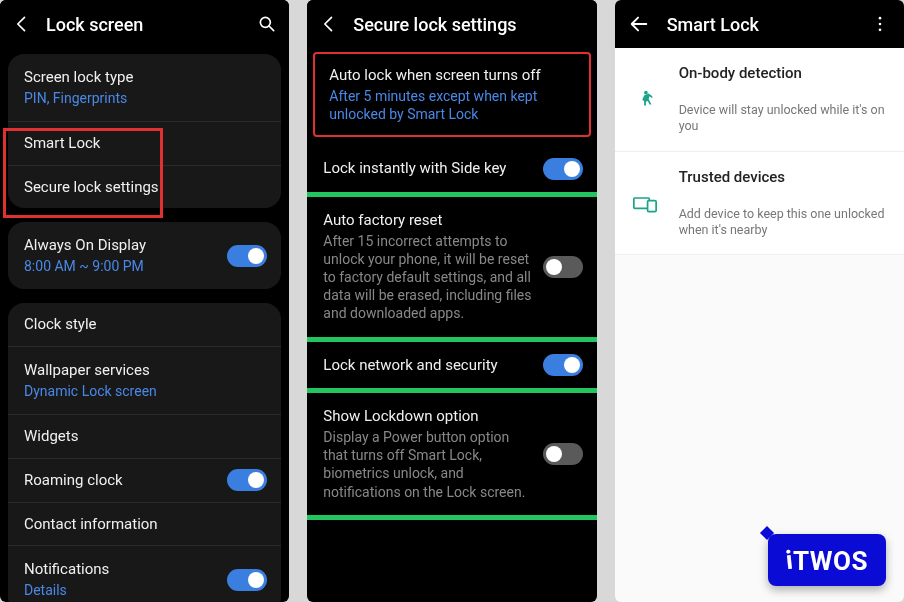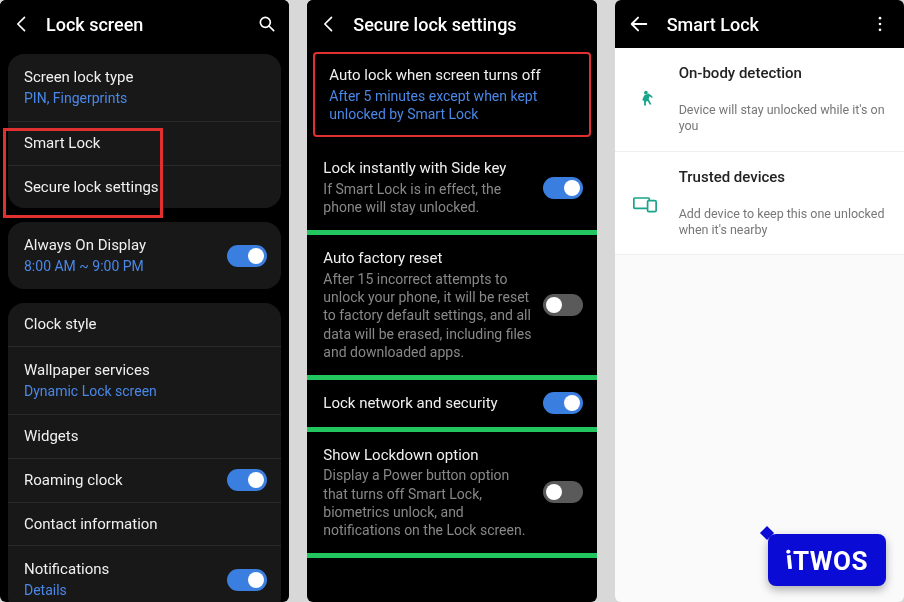--- a/index.html
+++ b/index.html
@@ -141,21 +141,20 @@
     <div class="title">Secure lock settings</div>
   </div>
 
   <div class="srow hl">
     <div class="row-title">Auto lock when screen turns off</div>
     <div class="row-sub blue" style="max-width:260px">After 5 minutes except when kept unlocked by Smart Lock</div>
   </div>
 
   <div class="srow">
     <div class="row-title">Lock instantly with Side key</div>
-    <div class="row-sub">If Smart Lock is in effect, the phone will stay unlocked.</div>
     <div class="switch on">
           <div class="knob"></div>
         </div>
   </div>
 
   <div class="srow">
     <div class="row-title">Auto factory reset</div>
     <div class="row-sub">After 15 incorrect attempts to unlock your phone, it will be reset to factory default settings, and all data will be erased, including files and downloaded apps.</div>
     <div class="switch off">
           <div class="knob"></div>

